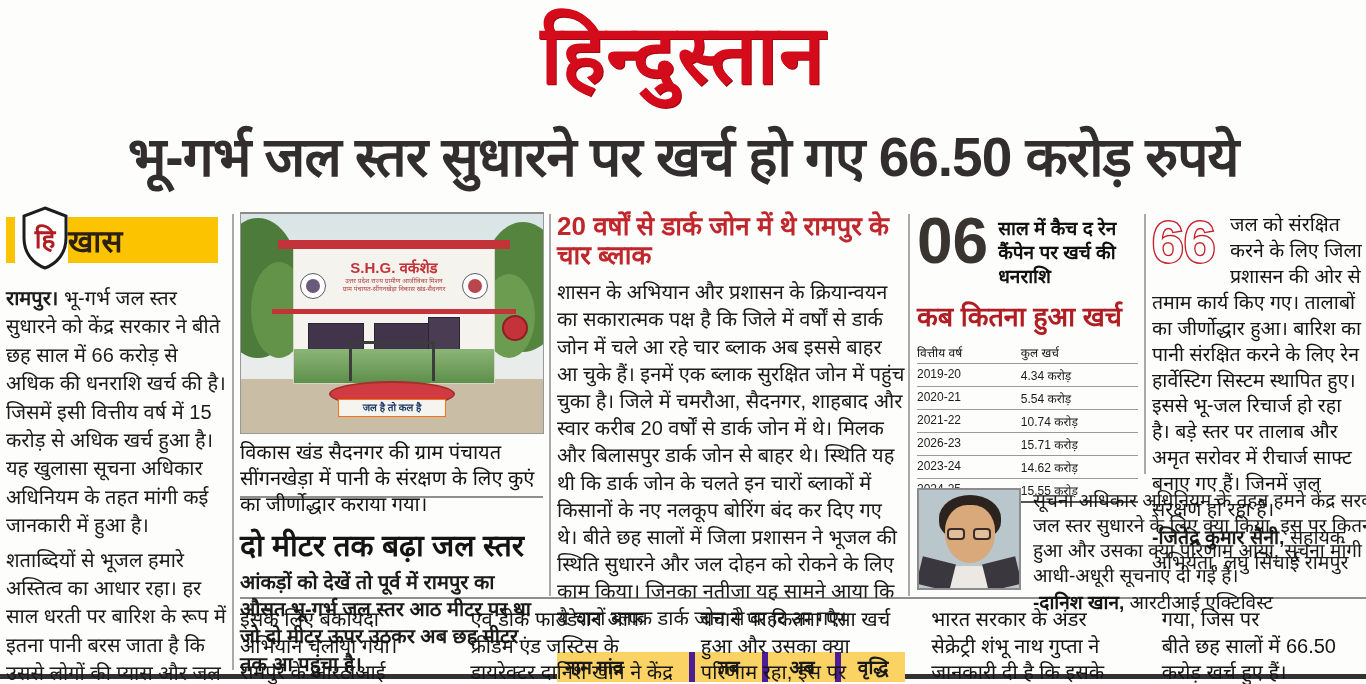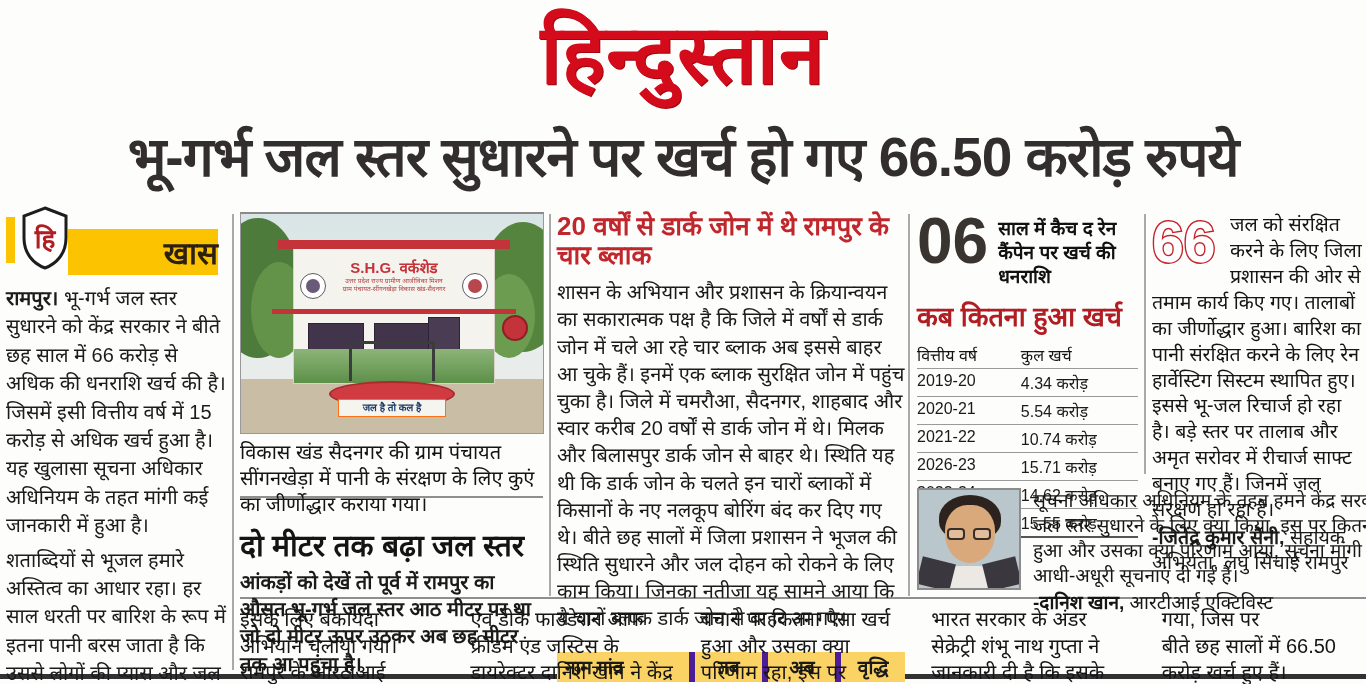--- a/index.html
+++ b/index.html
@@ -26,21 +26,21 @@
   #h-strip { left:240px; top:597px; width:1126px; }
   #h-cap   { left:240px; top:496px; width:303px; height:1.5px; }
   #page-bottom-line { position:absolute; left:0; top:674px; width:1366px; height:5px; background:#323232; }
 
   
   .col1 { position:absolute; left:6px; top:212px; width:223px; }
   .badge-row { position:relative; height:58px; }
   .badge-bar { position:absolute; left:0; top:5px; width:9px; height:46px; background:#fcc400; }
   .badge-shield { position:absolute; left:14px; top:-6px; width:50px; height:64px; }
   .badge-box { position:absolute; left:62px; top:5px; width:150px; height:46px; background:#fcc400;
-               display:flex; align-items:center; justify-content:flex-end;margin-top:12px; }
+               display:flex; align-items:center; justify-content:flex-start; }
   .badge-box span { font-size:31px; font-weight:800; color:#2c2013; }
   .body-text { font-size:20px; line-height:1.42; color:#1b1b1b; }
   .col1 .p1 { margin-top:14px; }
   .col1 .p2 { margin-top:6px; }
 
   
   .col2 { position:absolute; left:240px; top:212px; width:304px; }
   .photo-box { position:relative; width:304px; height:222px; border:1px solid #98989c;
                border-top:2px solid #8a8a8a; overflow:hidden; background:#e8ecea;padding-left:8px; }
   .sky { position:absolute; inset:0 0 40% 0; background:linear-gradient(#d8e4e6,#eef0e9); }
@@ -80,21 +80,21 @@
   .village-table th:first-child { text-align:left; }
   .village-table th + th, .village-table td + td { border-left:6px solid #4c1d95; }
 
   
   .col4 { position:absolute; left:917px; top:212px; width:221px; }
   .stat { display:flex; gap:10px; }
   .stat-number { font-size:64px; font-weight:800; color:#3a3431; line-height:0.92; }
   .stat-label { font-size:19px; font-weight:700; line-height:1.25; padding-top:5px; color:#111; }
   .expense-heading { margin-top:16px; font-size:27px; font-weight:800; color:#b01e23; line-height:1; }
   .exp-table { margin-top:10px; }
-  .exp-row { display:flex; border-bottom:1.5px solid #9a9a9a; padding:2.5px 0; font-size:16px; }
+  .exp-row { display:flex; border-bottom:1.5px solid #9a9a9a; padding:2.5px 0; font-size:12px; }
   .exp-row.head { font-weight:400; color:#141414; }
   .exp-row:last-child { border-bottom:2.5px solid #555; }
   .exp-year { width:47%; }
   .exp-amt { width:53%; }
 
   
   .rti { position:absolute; left:917px; top:488px; width:540px; display:flex; gap:12px; }
   .portrait { position:relative; width:104px; height:102px; border:2px solid #8c8c8c;
               background:#b9c6cb; flex-shrink:0; overflow:hidden; }
   .hair { position:absolute; top:5px; left:20px; width:62px; height:46px; border-radius:50% 50% 42% 42%; background:#2c221e; }

